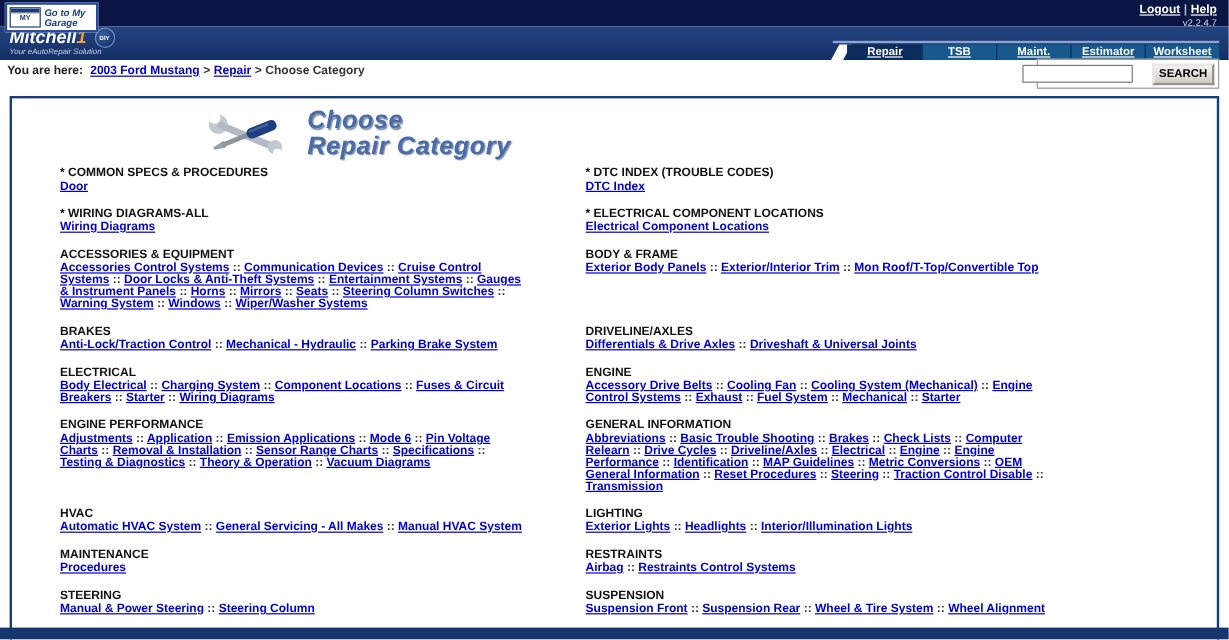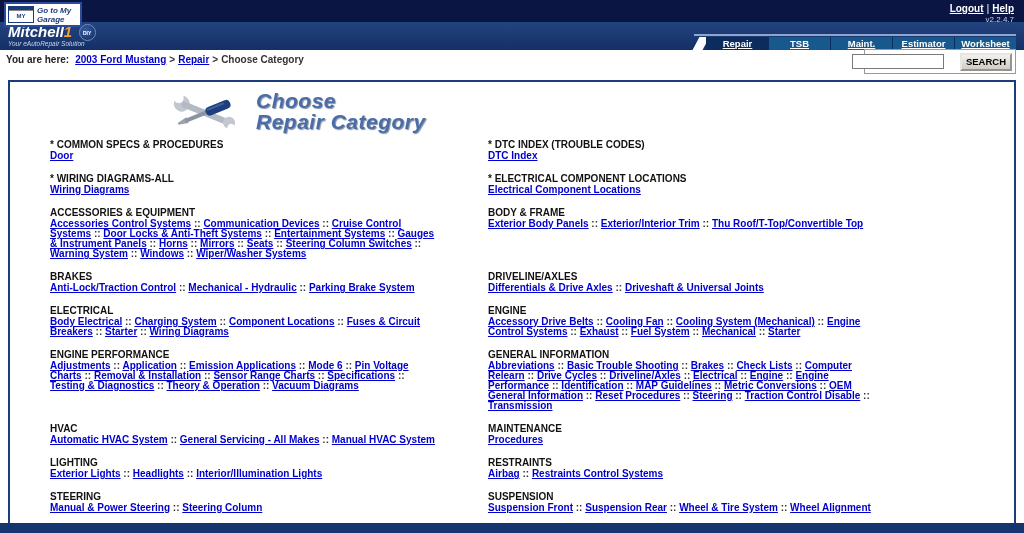--- a/index.html
+++ b/index.html
@@ -167,21 +167,21 @@
       <div class="cat-cell">
         <div class="cat-title">* ELECTRICAL COMPONENT LOCATIONS</div>
         <div class="cat-links"><a class="cat-link">Electrical Component Locations</a></div>
       </div>
       <div class="cat-cell">
         <div class="cat-title">ACCESSORIES &amp; EQUIPMENT</div>
         <div class="cat-links"><a class="cat-link">Accessories Control Systems</a><span class="sep"> :: </span><a class="cat-link">Communication Devices</a><span class="sep"> :: </span><a class="cat-link">Cruise Control Systems</a><span class="sep"> :: </span><a class="cat-link">Door Locks &amp; Anti-Theft Systems</a><span class="sep"> :: </span><a class="cat-link">Entertainment Systems</a><span class="sep"> :: </span><a class="cat-link">Gauges &amp; Instrument Panels</a><span class="sep"> :: </span><a class="cat-link">Horns</a><span class="sep"> :: </span><a class="cat-link">Mirrors</a><span class="sep"> :: </span><a class="cat-link">Seats</a><span class="sep"> :: </span><a class="cat-link">Steering Column Switches</a><span class="sep"> :: </span><a class="cat-link">Warning System</a><span class="sep"> :: </span><a class="cat-link">Windows</a><span class="sep"> :: </span><a class="cat-link">Wiper/Washer Systems</a></div>
       </div>
       <div class="cat-cell">
         <div class="cat-title">BODY &amp; FRAME</div>
-        <div class="cat-links"><a class="cat-link">Exterior Body Panels</a><span class="sep"> :: </span><a class="cat-link">Exterior/Interior Trim</a><span class="sep"> :: </span><a class="cat-link">Thu Roof/T-Top/Convertible Top</a></div>
+        <div class="cat-links"><a class="cat-link">Exterior Body Panels</a><span class="sep"> :: </span><a class="cat-link">Exterior/Interior Trim</a><span class="sep"> :: </span><a class="cat-link">Mon Roof/T-Top/Convertible Top</a></div>
       </div>
       <div class="cat-cell">
         <div class="cat-title">BRAKES</div>
         <div class="cat-links"><a class="cat-link">Anti-Lock/Traction Control</a><span class="sep"> :: </span><a class="cat-link">Mechanical - Hydraulic</a><span class="sep"> :: </span><a class="cat-link">Parking Brake System</a></div>
       </div>
       <div class="cat-cell">
         <div class="cat-title">DRIVELINE/AXLES</div>
         <div class="cat-links"><a class="cat-link">Differentials &amp; Drive Axles</a><span class="sep"> :: </span><a class="cat-link">Driveshaft &amp; Universal Joints</a></div>
       </div>
       <div class="cat-cell">
@@ -198,26 +198,26 @@
       </div>
       <div class="cat-cell">
         <div class="cat-title">GENERAL INFORMATION</div>
         <div class="cat-links"><a class="cat-link">Abbreviations</a><span class="sep"> :: </span><a class="cat-link">Basic Trouble Shooting</a><span class="sep"> :: </span><a class="cat-link">Brakes</a><span class="sep"> :: </span><a class="cat-link">Check Lists</a><span class="sep"> :: </span><a class="cat-link">Computer Relearn</a><span class="sep"> :: </span><a class="cat-link">Drive Cycles</a><span class="sep"> :: </span><a class="cat-link">Driveline/Axles</a><span class="sep"> :: </span><a class="cat-link">Electrical</a><span class="sep"> :: </span><a class="cat-link">Engine</a><span class="sep"> :: </span><a class="cat-link">Engine Performance</a><span class="sep"> :: </span><a class="cat-link">Identification</a><span class="sep"> :: </span><a class="cat-link">MAP Guidelines</a><span class="sep"> :: </span><a class="cat-link">Metric Conversions</a><span class="sep"> :: </span><a class="cat-link">OEM General Information</a><span class="sep"> :: </span><a class="cat-link">Reset Procedures</a><span class="sep"> :: </span><a class="cat-link">Steering</a><span class="sep"> :: </span><a class="cat-link">Traction Control Disable</a><span class="sep"> :: </span><a class="cat-link">Transmission</a></div>
       </div>
       <div class="cat-cell">
         <div class="cat-title">HVAC</div>
         <div class="cat-links"><a class="cat-link">Automatic HVAC System</a><span class="sep"> :: </span><a class="cat-link">General Servicing - All Makes</a><span class="sep"> :: </span><a class="cat-link">Manual HVAC System</a></div>
       </div>
       <div class="cat-cell">
+        <div class="cat-title">LIGHTING</div>
+        <div class="cat-links"><a class="cat-link">Exterior Lights</a><span class="sep"> :: </span><a class="cat-link">Headlights</a><span class="sep"> :: </span><a class="cat-link">Interior/Illumination Lights</a></div>
+      </div>
+      <div class="cat-cell">
         <div class="cat-title">MAINTENANCE</div>
         <div class="cat-links"><a class="cat-link">Procedures</a></div>
-      </div>
-      <div class="cat-cell">
-        <div class="cat-title">LIGHTING</div>
-        <div class="cat-links"><a class="cat-link">Exterior Lights</a><span class="sep"> :: </span><a class="cat-link">Headlights</a><span class="sep"> :: </span><a class="cat-link">Interior/Illumination Lights</a></div>
       </div>
       <div class="cat-cell">
         <div class="cat-title">RESTRAINTS</div>
         <div class="cat-links"><a class="cat-link">Airbag</a><span class="sep"> :: </span><a class="cat-link">Restraints Control Systems</a></div>
       </div>
       <div class="cat-cell">
         <div class="cat-title">STEERING</div>
         <div class="cat-links"><a class="cat-link">Manual &amp; Power Steering</a><span class="sep"> :: </span><a class="cat-link">Steering Column</a></div>
       </div>
       <div class="cat-cell">

